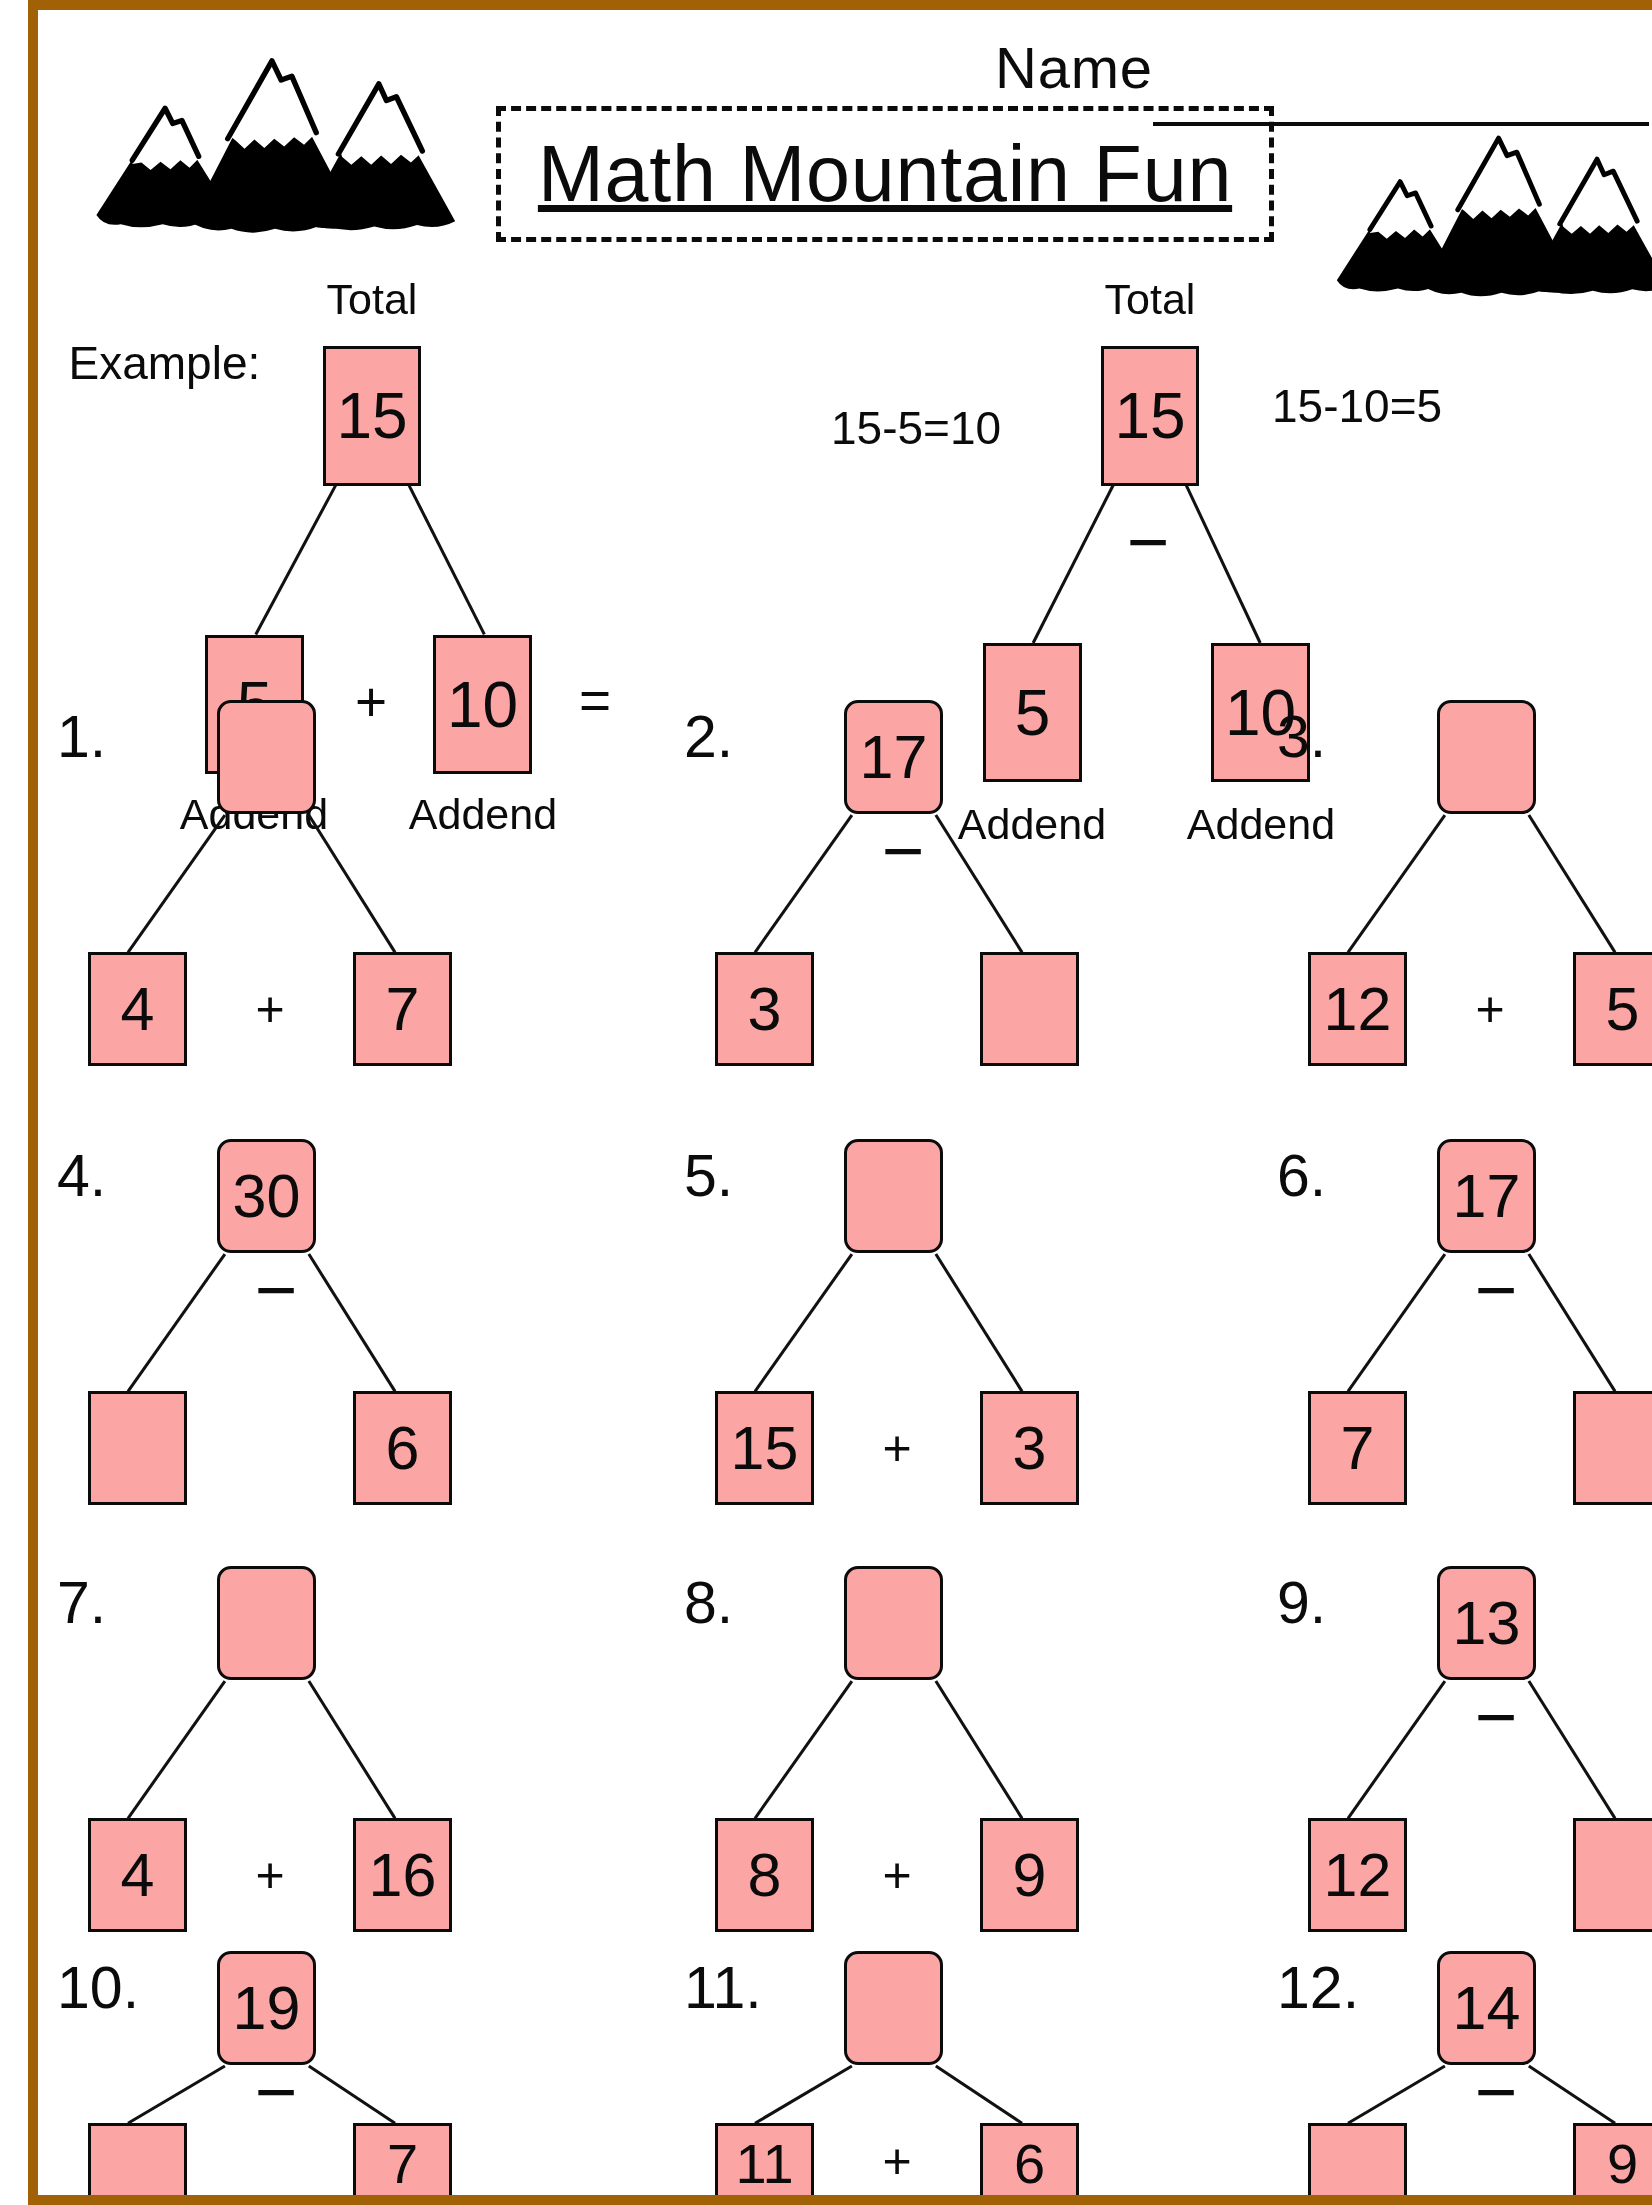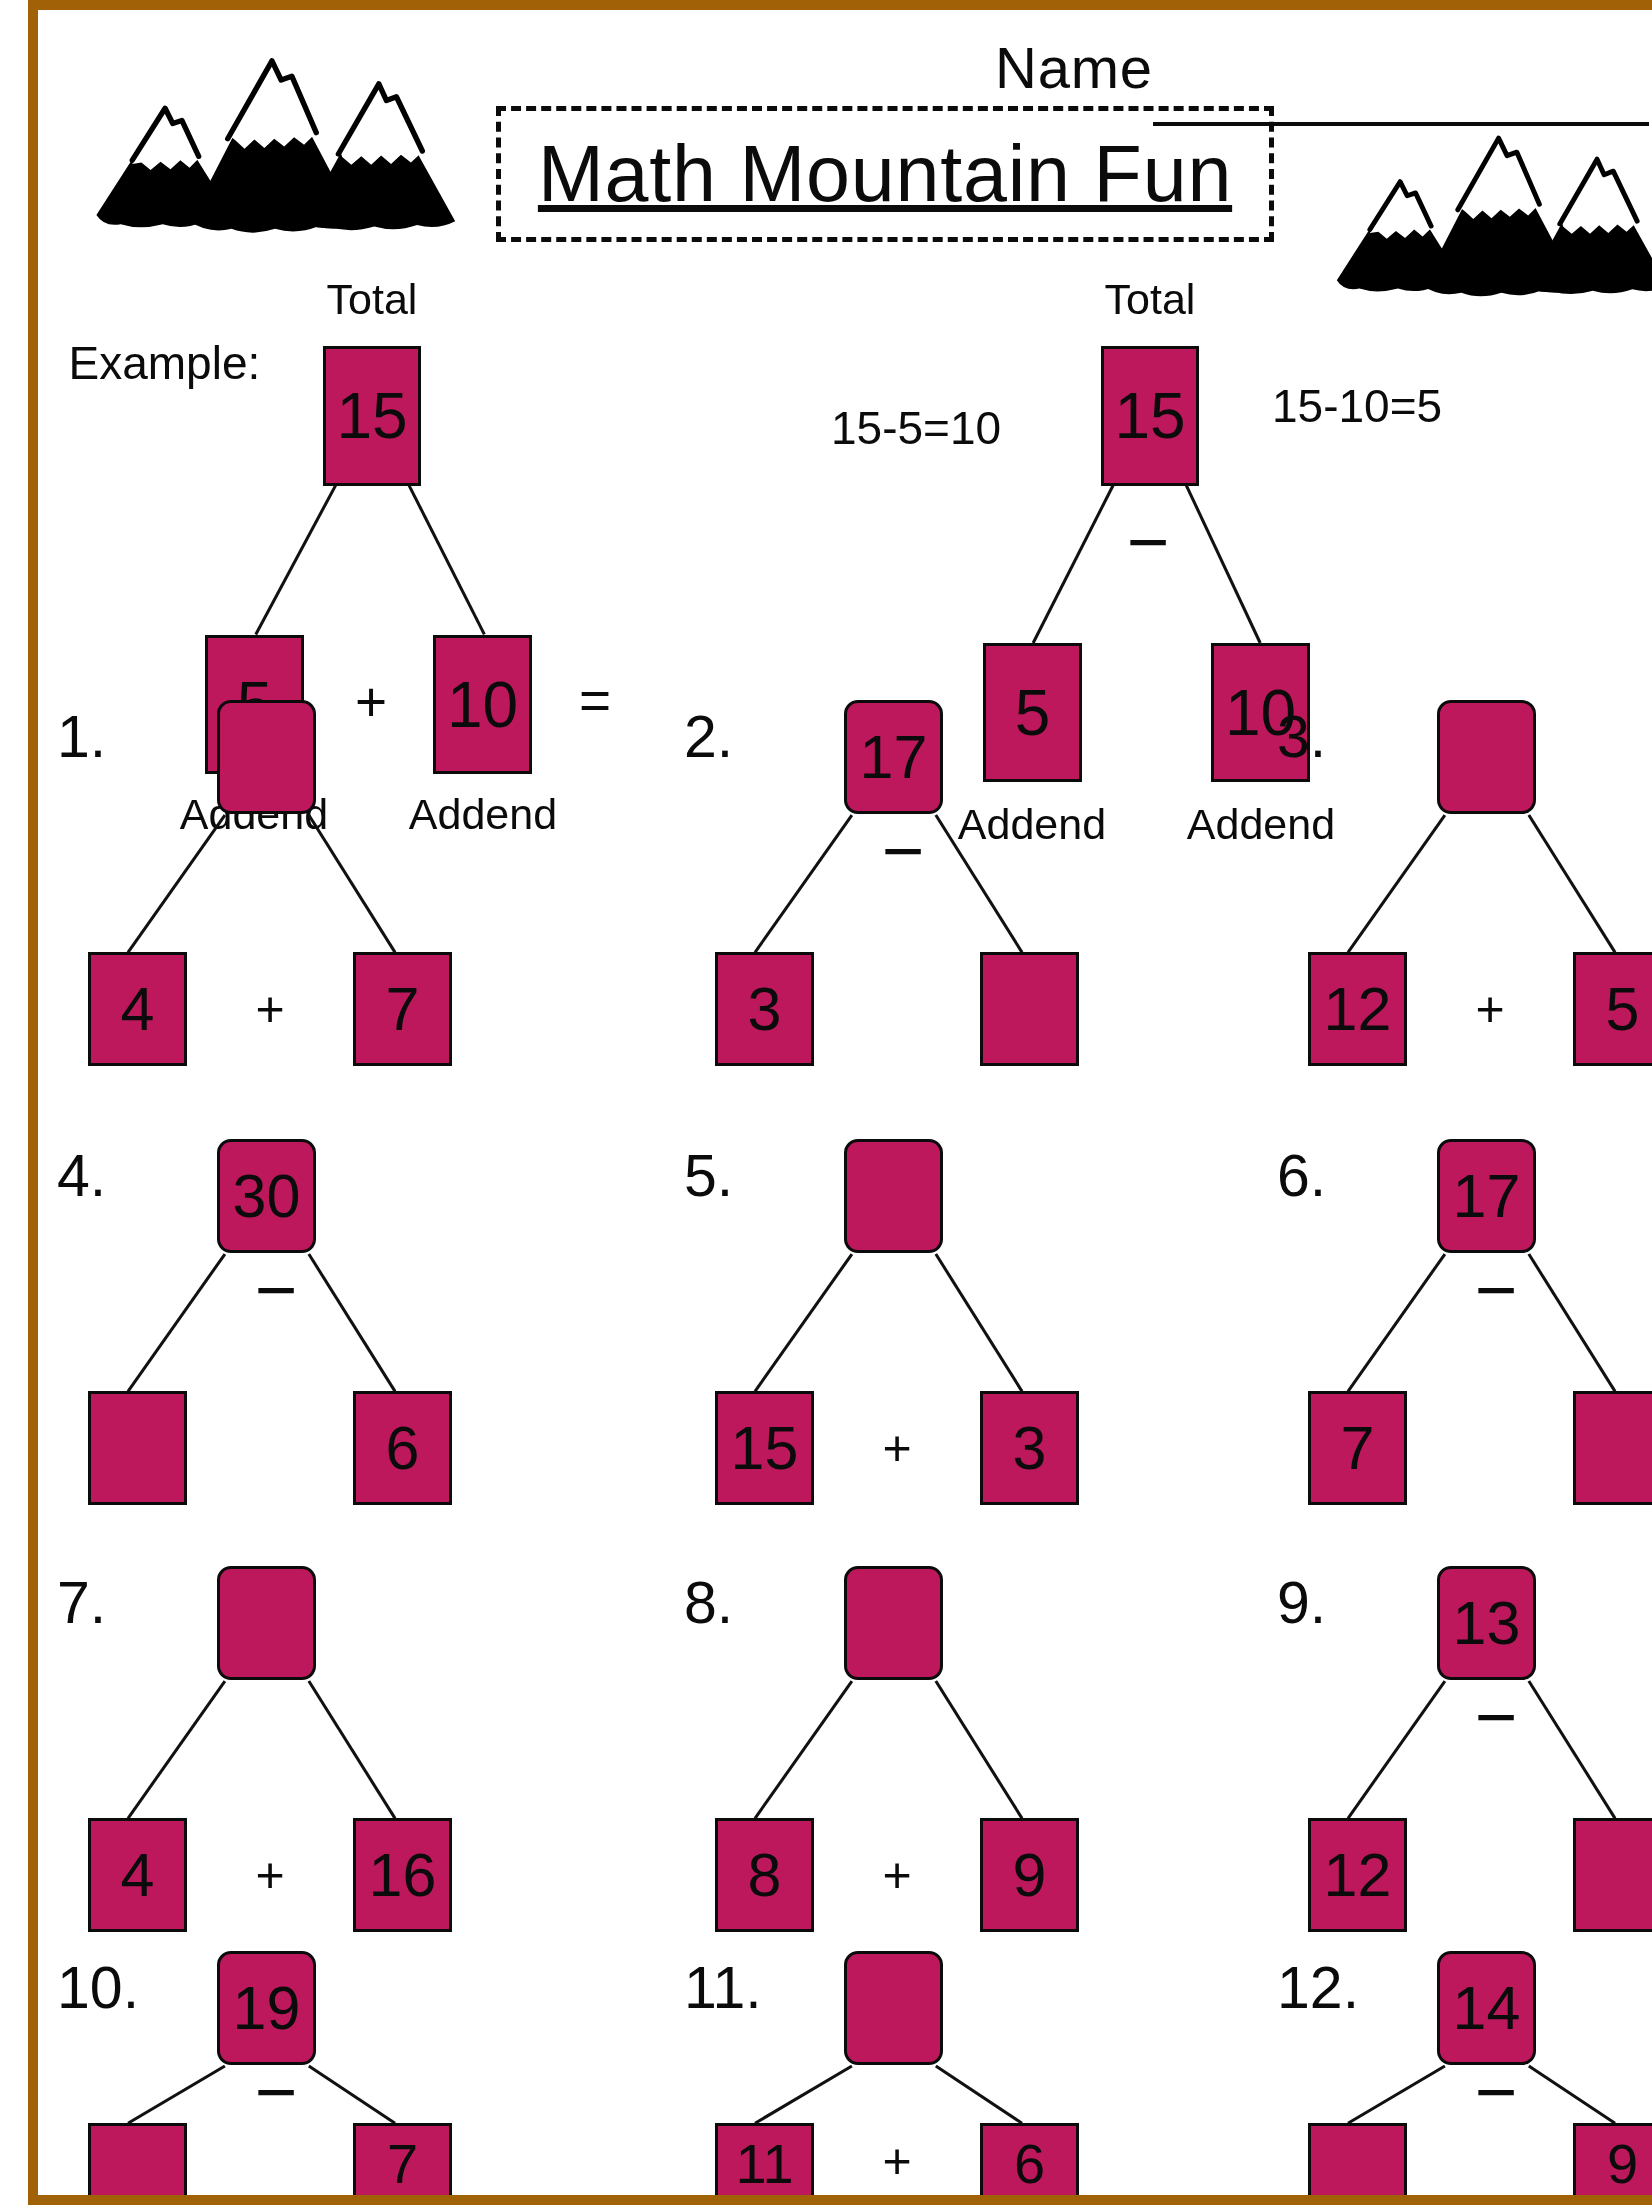--- a/index.html
+++ b/index.html
@@ -36,21 +36,21 @@
   .mtns { position: absolute; }
   .mtns-left  { left: 37px;  top: 27.5px;  width: 397px; height: 229px; }
   .mtns-right { left: 1275px; top: 107px; width: 374px; height: 211px; }
 
   
   .example-label { position: absolute; left: 30.5px; top: 326px; font-size: 46px; }
   .cap { position: absolute; width: 168px; text-align: center; font-size: 43px; }
   .eq  { position: absolute; width: 198px; font-size: 46px; white-space: nowrap; }
 
   .box {
-    position: absolute; background: #be185d;
+    position: absolute; background: #fca5a5;
     border: 3.8px solid #0b0b0b;
     display: flex; align-items: center; justify-content: center;
     font-size: 64px;
   }
   .ex-top { width: 98px; height: 140px; top: 336px; }
   .ex-bot { width: 99px; height: 139px; top: 625px; }
   .exr-bot { top: 633px; }
 
   .sign { position: absolute; width: 84px; text-align: center; }
 

